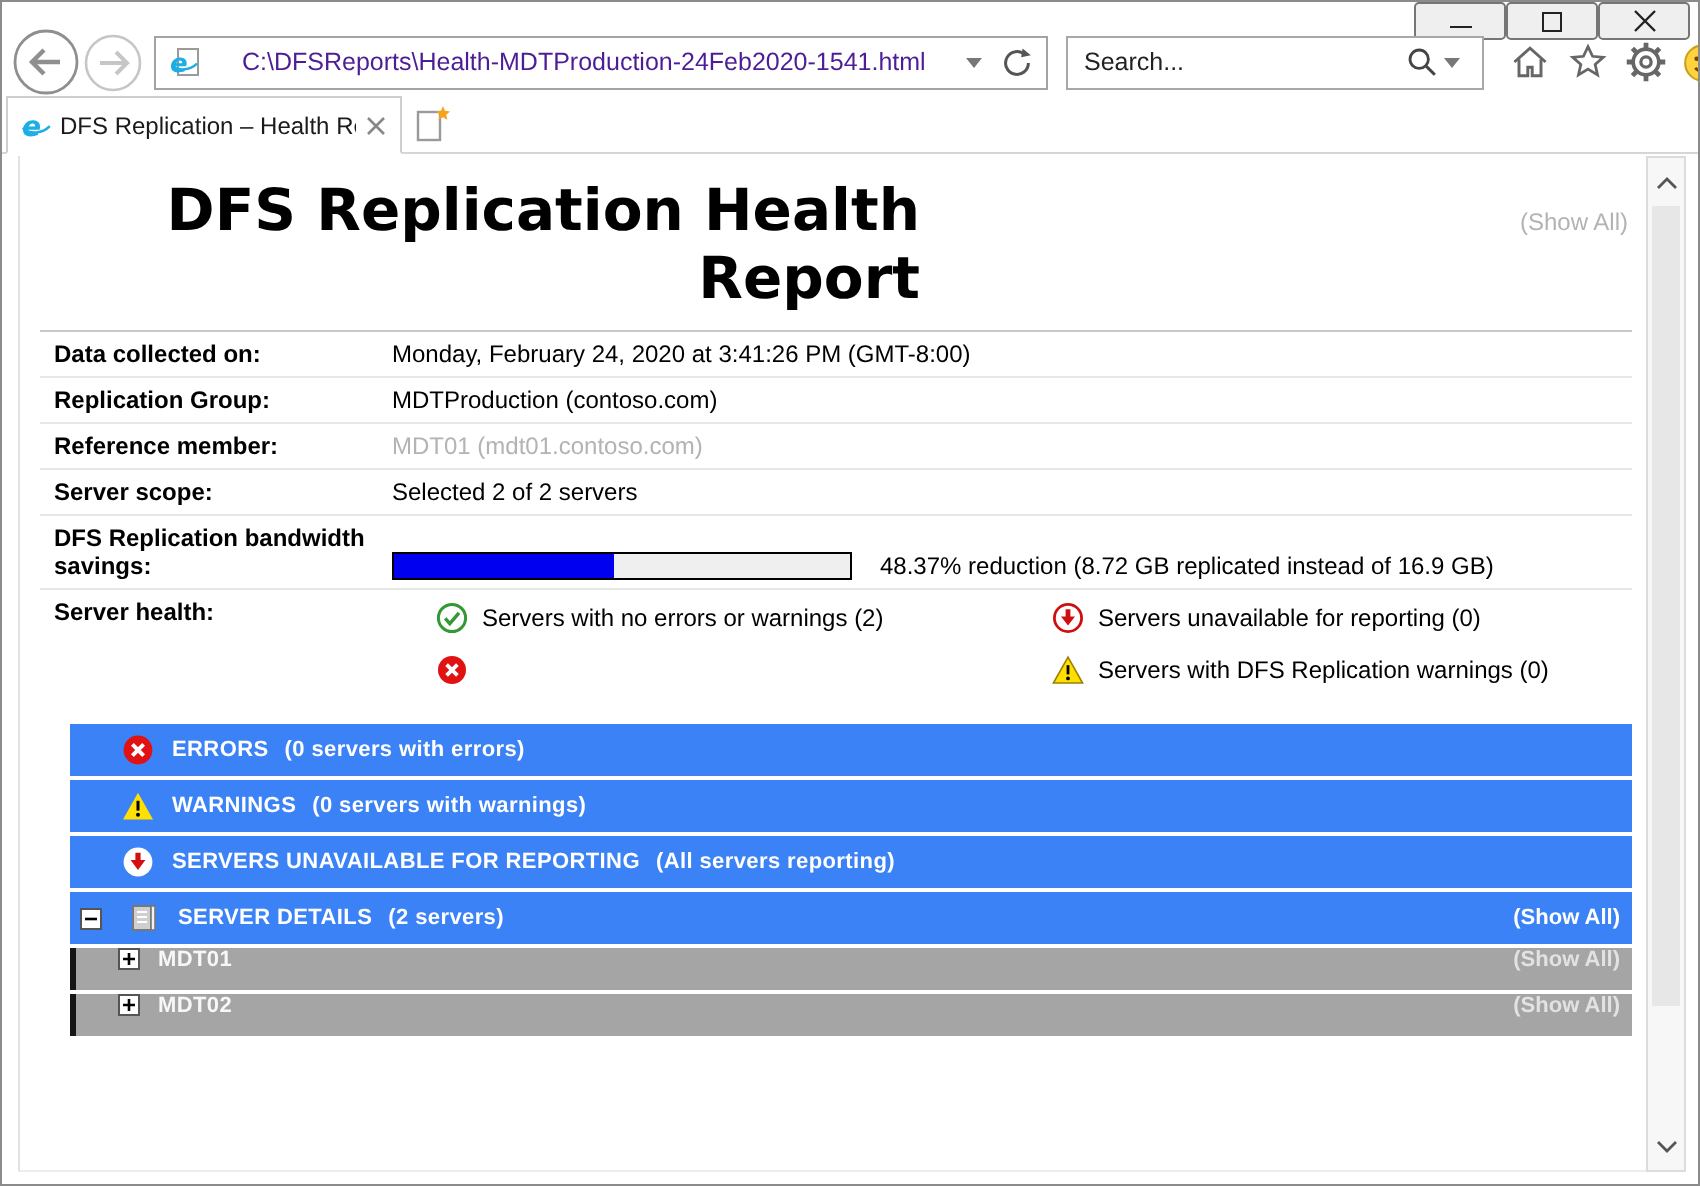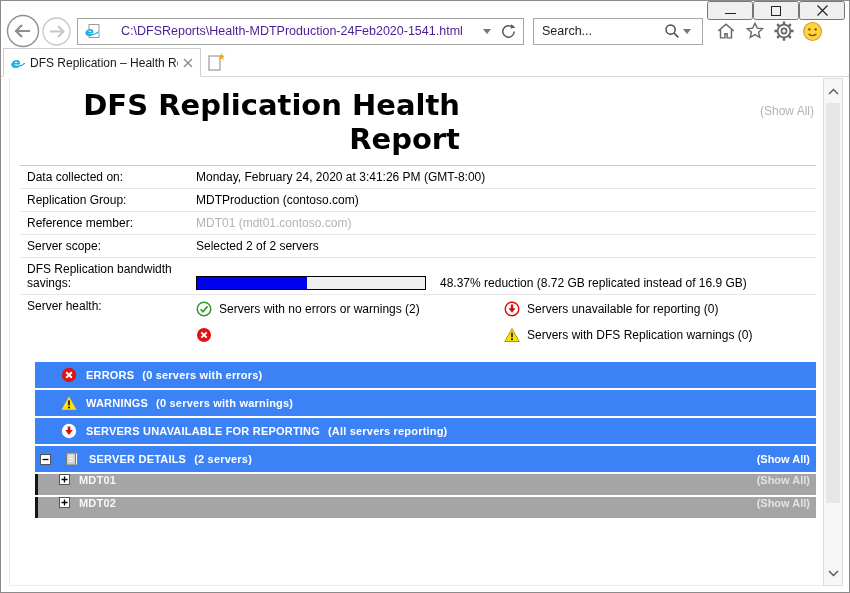--- a/index.html
+++ b/index.html
@@ -16,21 +16,21 @@
   .glyph-max { width:10px; height:10px; border:1px solid #222; }
   
   .nav-row { position:absolute; top:12px; left:4px; height:36px; display:flex; align-items:center; }
   .navbtn { background:none; border:none; padding:0; display:flex; align-items:center; }
   .address-bar {
     margin-left:5px; width:447px; height:27px; border:1px solid #a3a3a3; background:#fff;
     display:flex; align-items:center; padding:0 6px;
   }
   .url-text { flex:1; font-size:12.5px; color:#4c1d95; white-space:nowrap; overflow:hidden; margin-left:20px; }
   .search-box {
-    margin-left:9px; width:170px; height:27px; border:1px solid #a8a8a8; background:#fff;
+    margin-left:9px; width:209px; height:27px; border:1px solid #a8a8a8; background:#fff;
     display:flex; align-items:center; padding:0 8px;
   }
   .search-text { flex:1; font-size:12.5px; color:#222; }
   .chrome-icons { margin-left:11px; display:flex; align-items:center; gap:5px; }
   .chrome-icons .cbtn { background:none; border:none; padding:1px; display:flex; }
   .caret { display:flex; align-items:center; padding:0 3px; }
   
   .tab-row { position:absolute; top:47px; left:0; width:100%; height:29px; background:#fff; border-bottom:1px solid #d6d6d6; }
   .tab {
     position:absolute; left:2px; top:0; width:198px; height:29px; background:#fff;
@@ -46,22 +46,22 @@
     background:#fff; border-left:1px solid #e2e2e2; border-bottom:1px solid #ededed;
   }
   .report { position:absolute; left:10px; top:0; width:796px; font-size:12px; color:#000; }
   .page-title {
     margin-top:10px; max-width:440px; font-family:"DejaVu Sans", sans-serif;
     font-weight:bold; font-size:29px; line-height:1.18; color:#000;text-align:right;
   }
   .show-all-top { position:absolute; top:26px; right:2px; font-size:12px; color:#b3b3b3; cursor:default; background:none; border:none; }
   .title-rule { margin-top:9px; border-top:1px solid #c9c9c9; }
   .fieldrow { display:flex; padding:4px 0 4px; border-bottom:1px solid #e7e7e7; }
-  .fieldrow.last { border-bottom:none; padding-bottom:6px; }
-  .flabel { width:176px; flex-shrink:0; font-weight:normal; padding-left:7px; }
+  .fieldrow.last { border-bottom:none; padding-bottom:6px;gap:22px; }
+  .flabel { width:176px; flex-shrink:0; font-weight:bold; padding-left:7px; }
   .fvalue { color:#000; }
   .fvalue.muted { color:#b3b3b3; }
   .bw-wrap { display:flex; align-items:flex-end; }
   .progress { width:230px; height:14px; border:1px solid #000; background:#efefef; margin-top:1px; }
   .progress-fill { height:100%; background:#0000f0; }
   .bw-text { margin-left:14px; }
   .health-grid { display:grid; grid-template-columns:308px auto; row-gap:10px; padding-top:2px; }
   .hitem { display:flex; align-items:center; gap:7px; }
   
   .sections { margin:13px 0 0 15px; }

